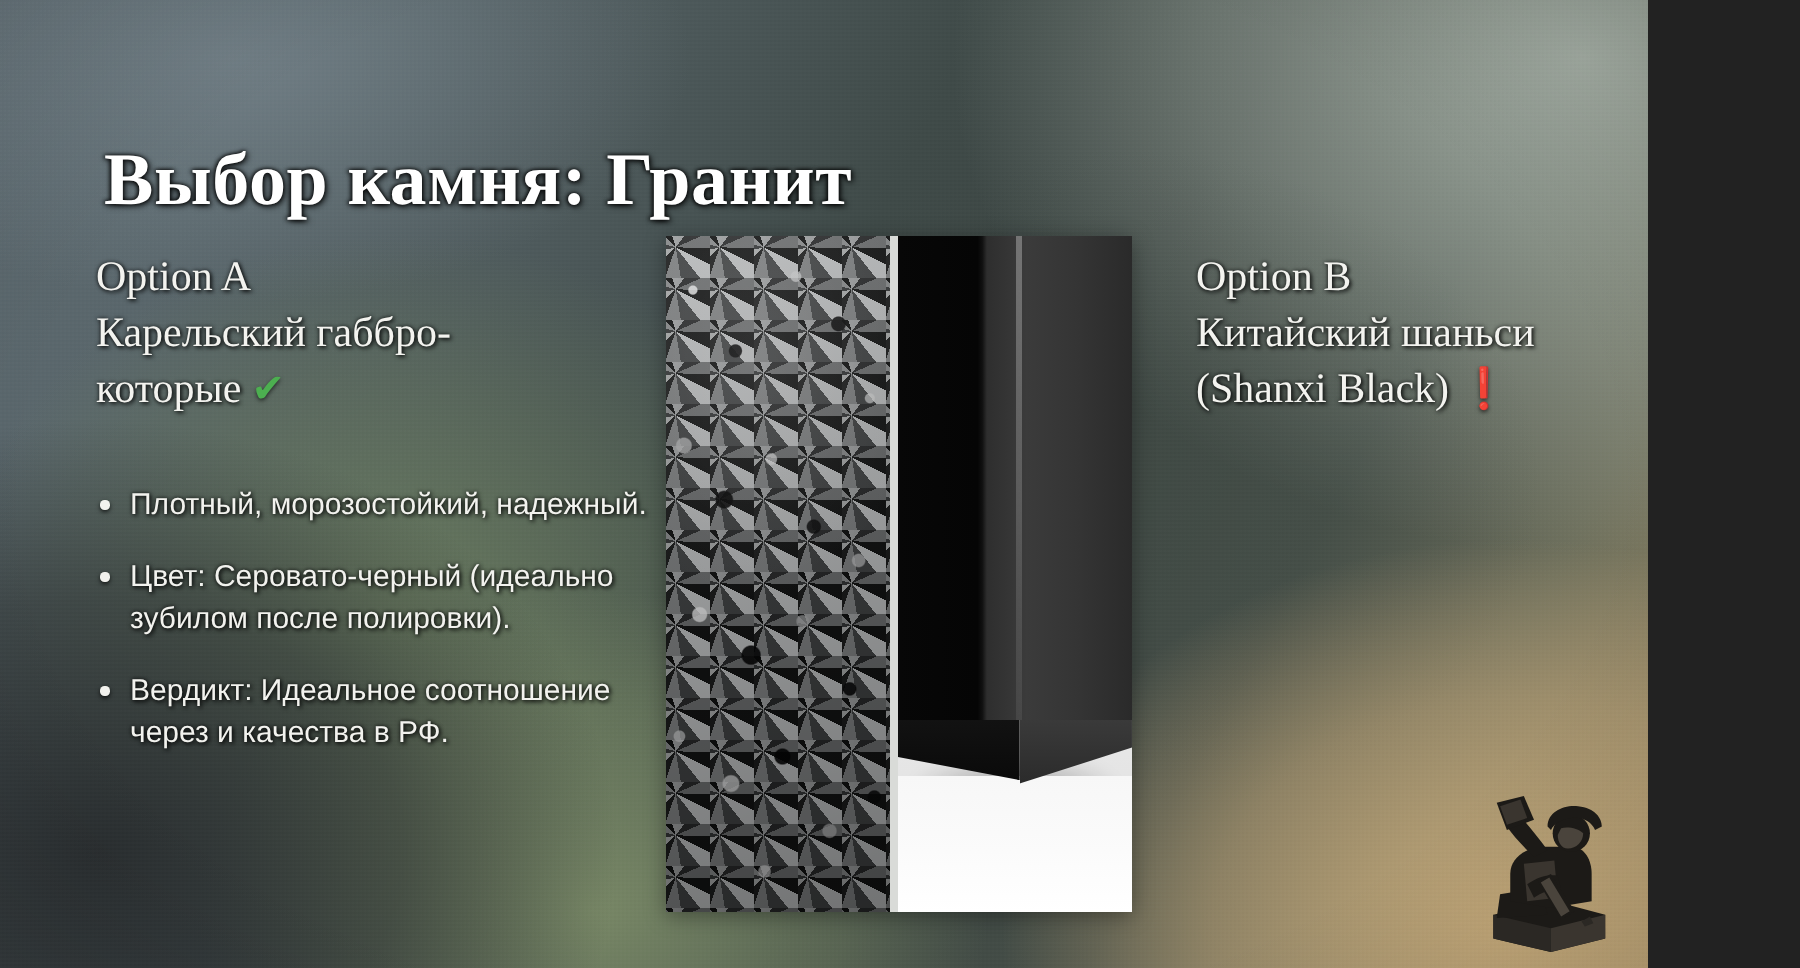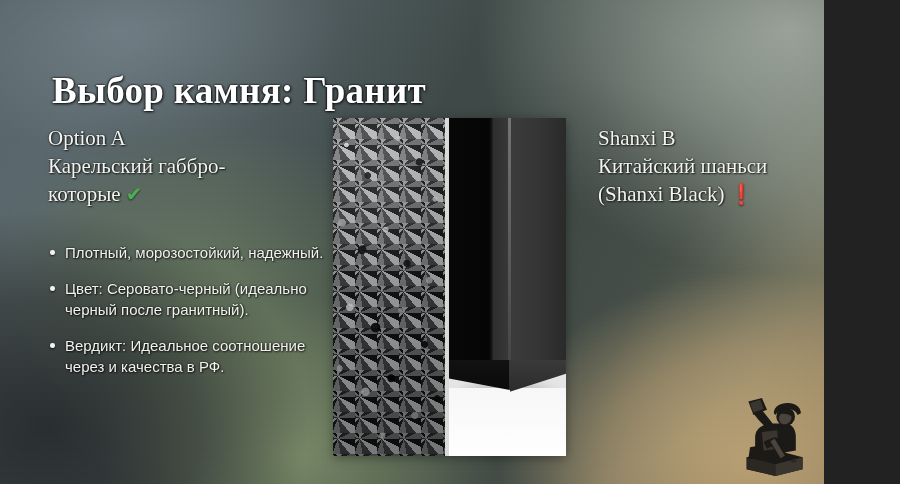--- a/index.html
+++ b/index.html
@@ -308,21 +308,21 @@
   <div class="col col-left">
     <div class="opt-head">
       <div>Option A</div>
       <div>Карельский габбро-</div>
       <div>
         <span>которые</span><span class="mark mark-ok">✔</span>
       </div>
     </div>
     <ul class="bullets">
       <li>Плотный, морозостойкий, надежный.</li>
-      <li>Цвет: Серовато-черный (идеально черный после гранитный).</li>
+      <li>Цвет: Серовато-черный (идеально зубилом после полировки).</li>
       <li>Вердикт: Идеальное соотношение через и качества в РФ.</li>
     </ul>
   </div>
 
   <div class="photo-pair">
     <div class="photo photo-left">
       <div class="granite"></div>
       <div class="granite-shade"></div>
       <span class="sr-only">Текстура серого габбро-диабаза крупным планом</span>
     </div>
@@ -336,21 +336,21 @@
         <div class="block-edge-hi"></div>
         <div class="block-front-face"></div>
         <div class="block-right-face"></div>
       </div>
       <span class="sr-only">Полированный черный гранитный блок на белом фоне</span>
     </div>
   </div>
 
   <div class="col col-right">
     <div class="opt-head">
-      <div>Shanxi B</div>
+      <div>Option B</div>
       <div>Китайский шаньси</div>
       <div>
         <span>(Shanxi Black)</span><span class="mark mark-warn">❗</span>
       </div>
     </div>
     <ul class="bullets">
     </ul>
   </div>
 
   <div class="logo">

